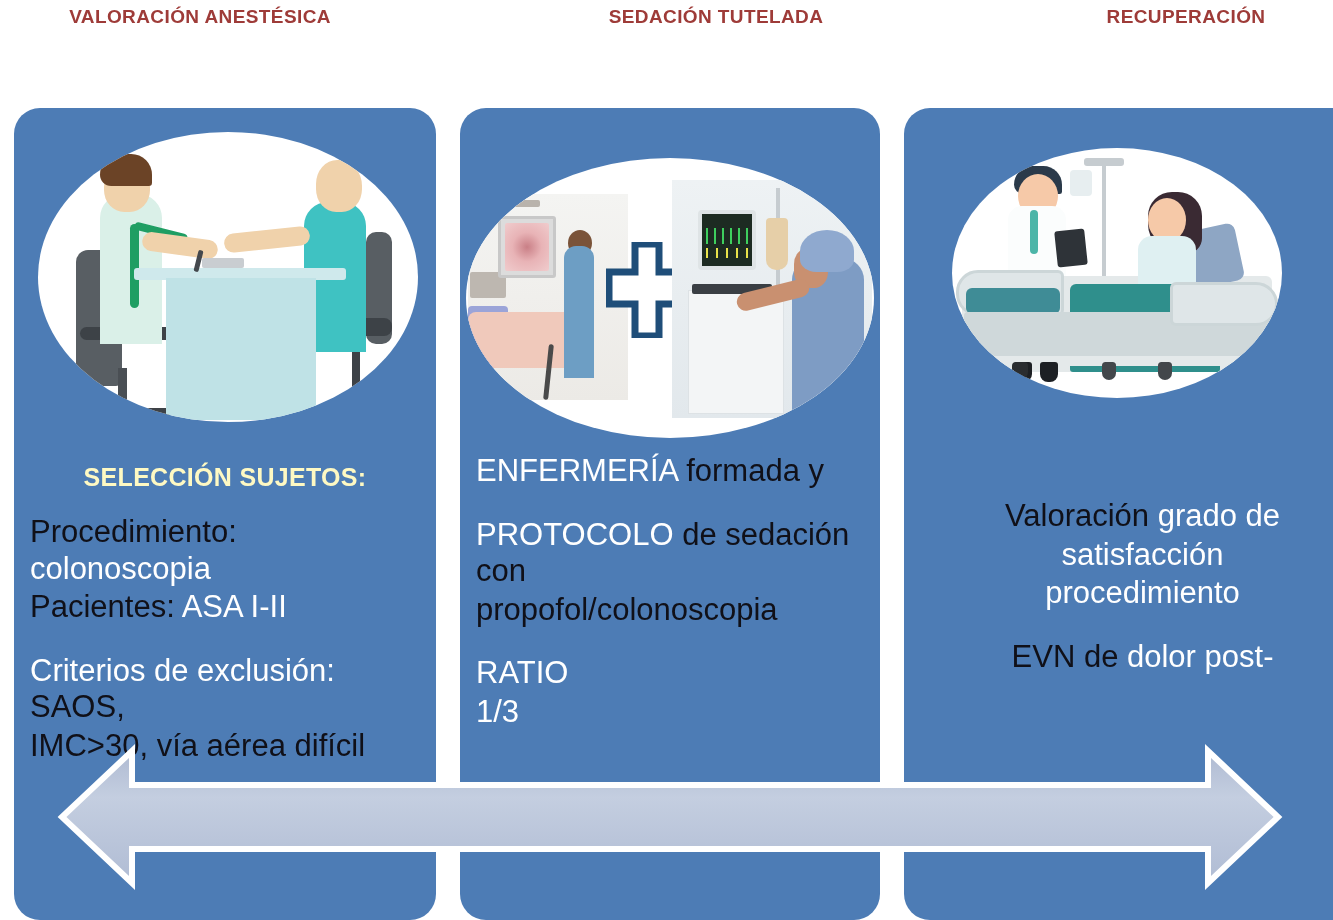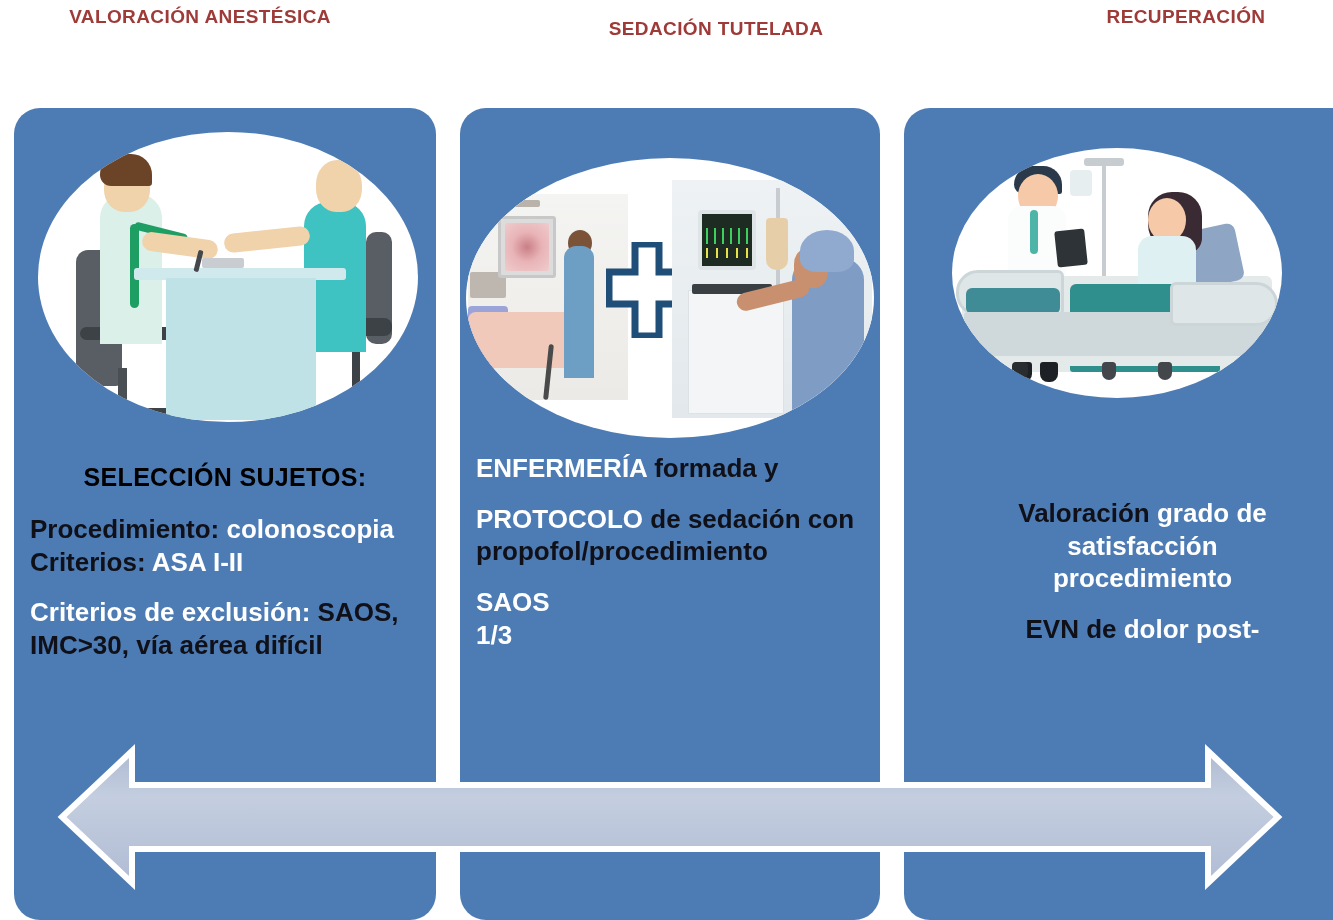--- a/index.html
+++ b/index.html
@@ -17,21 +17,21 @@
     position:absolute;
     top:6px;
     font-size:19px;
     font-weight:bold;
     letter-spacing:.4px;
     color:#9e3b38;
     white-space:nowrap;
     text-align:center;
   }
   #title-0{ left:0;    width:400px; }
-  #title-1{ left:528px; width:376px;margin-top:12px; }
+  #title-1{ left:528px; width:376px; }
   #title-2{ left:1026px; width:320px; }
 
   
   .panel{
     position:absolute;
     top:108px;
     height:812px;
     background:#4d7cb5;
     border-radius:26px;
   }
@@ -50,32 +50,32 @@
   #oval-1{ left:6px;   top:50px;  width:408px; height:280px; }
   #oval-2{ left:48px;  top:40px;  width:330px; height:250px; }
 
   
   .textblock{ position:absolute; left:0; width:100%; padding:0 16px; }
   #text-0{ top:355px; }
   #text-1{ top:345px; }
   #text-2{ top:390px; }
 
   .tline{
-    font-size:26px;
-    font-weight:bold;
+    font-size:31px;
+    font-weight:normal;
     line-height:1.18;
     color:#101018;
     margin-bottom:2px;
   }
-  .tline.gap{ margin-top:20px; }
+  .tline.gap{ margin-top:27px; }
   .tline.center{ text-align:center; }
   .heading{
     font-size:25px;
     font-weight:bold;
-    color:#000000;
+    color:#fef9c3;
     text-align:center;
     margin-bottom:22px;
     letter-spacing:.3px;
   }
   .kw{ color:#ffffff; }
   .dk{ color:#101018; }
 
   
   #arrow{
     position:absolute;
@@ -212,21 +212,21 @@
       </div>
     </div>
 
     <div class="textblock" id="text-0">
       <div class="heading">SELECCIÓN SUJETOS:</div>
 
       <div class="tline">
         <span class="dk">Procedimiento:</span><span class="kw"> colonoscopia</span>
       </div>
       <div class="tline">
-        <span class="dk">Criterios:</span><span class="kw">  ASA I-II</span>
+        <span class="dk">Pacientes:</span><span class="kw">  ASA I-II</span>
       </div>
       <div class="tline gap">
         <span class="kw">Criterios de exclusión:</span><span class="dk"> SAOS,</span>
       </div>
       <div class="tline">
         <span class="dk">IMC&gt;30, vía aérea difícil</span>
       </div>
     </div>
   </div>
 
@@ -274,25 +274,25 @@
 
     <div class="textblock" id="text-1">
       <div class="tline">
         <span class="kw">ENFERMERÍA</span><span class="dk"> formada y</span>
       </div>
 
       <div class="tline gap">
         <span class="kw">PROTOCOLO</span><span class="dk"> de sedación con</span>
       </div>
       <div class="tline">
-        <span class="dk">propofol/procedimiento</span>
+        <span class="dk">propofol/colonoscopia</span>
       </div>
 
       <div class="tline gap">
-        <span class="kw">SAOS</span>
+        <span class="kw">RATIO</span>
       </div>
       <div class="tline">
         <span class="kw">1/3</span>
       </div>
     </div>
   </div>
 
   <div class="panel" id="panel-2">
 
     <div class="oval" id="oval-2">

